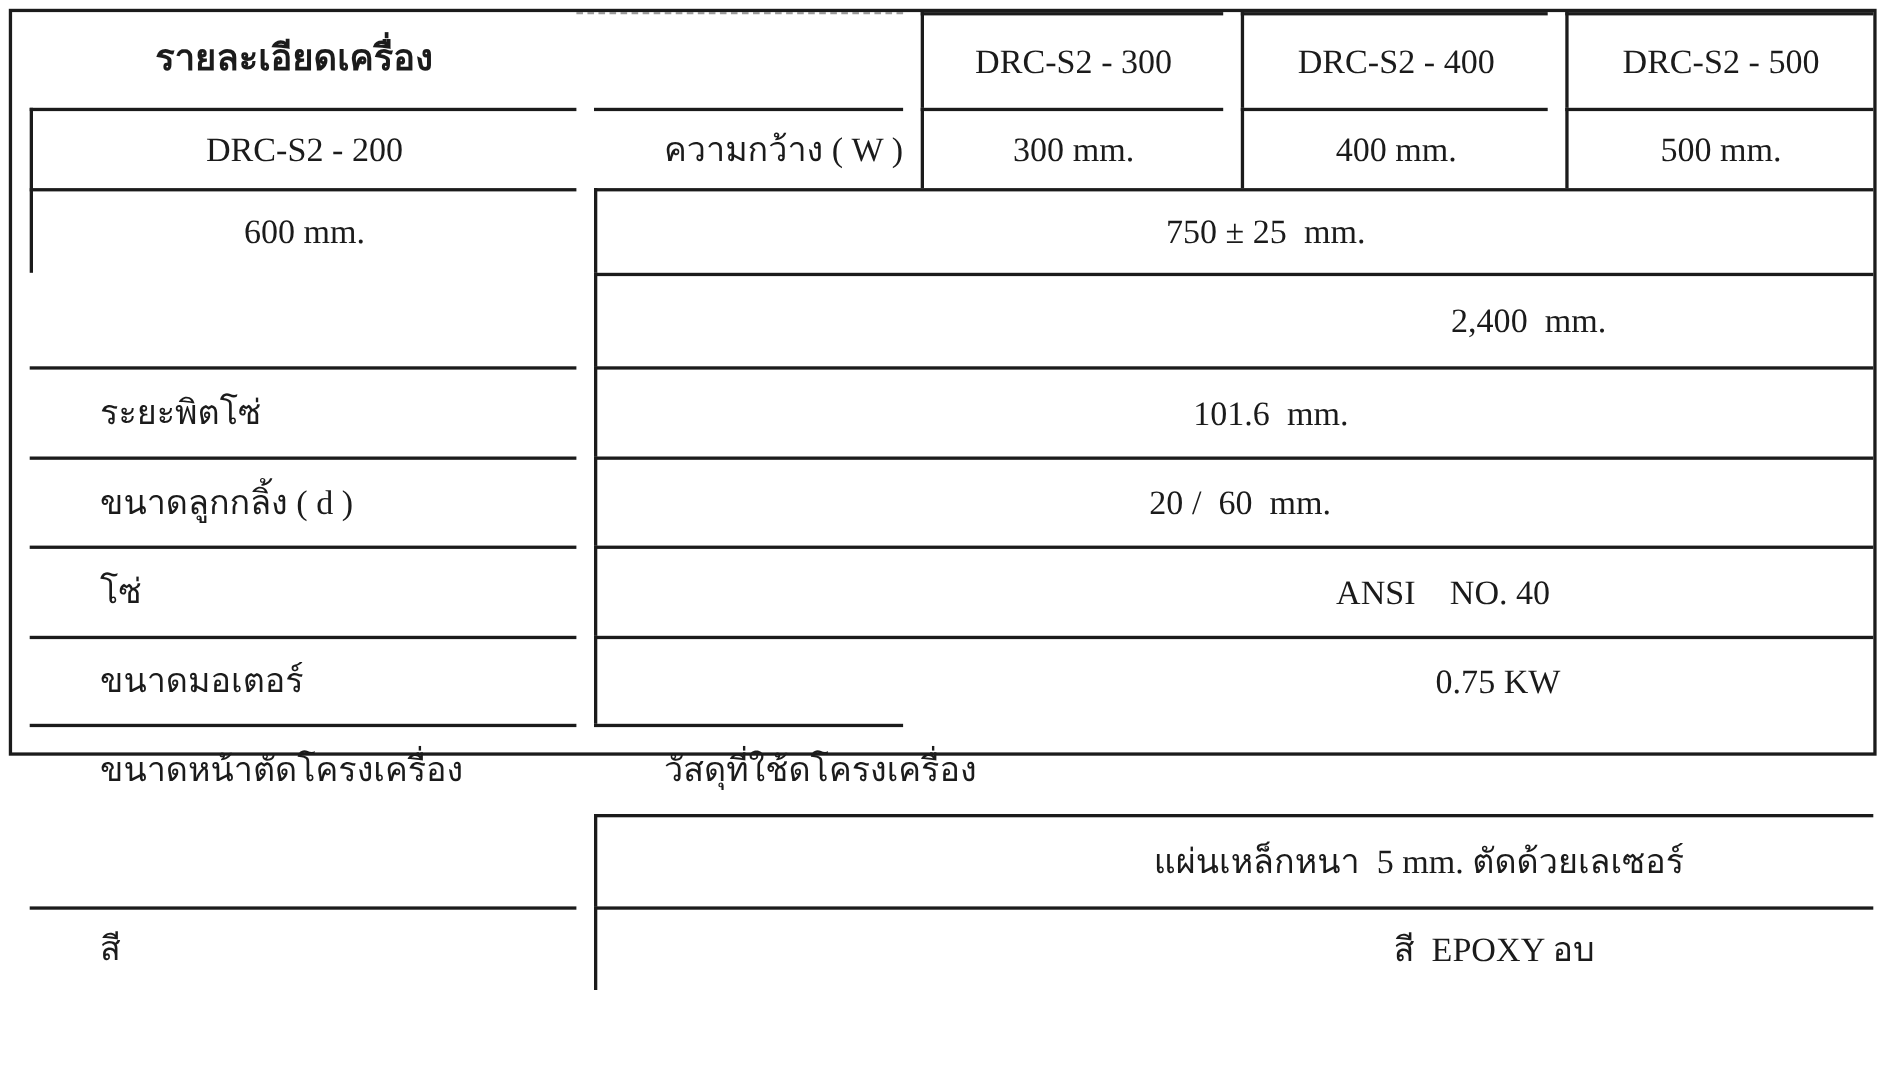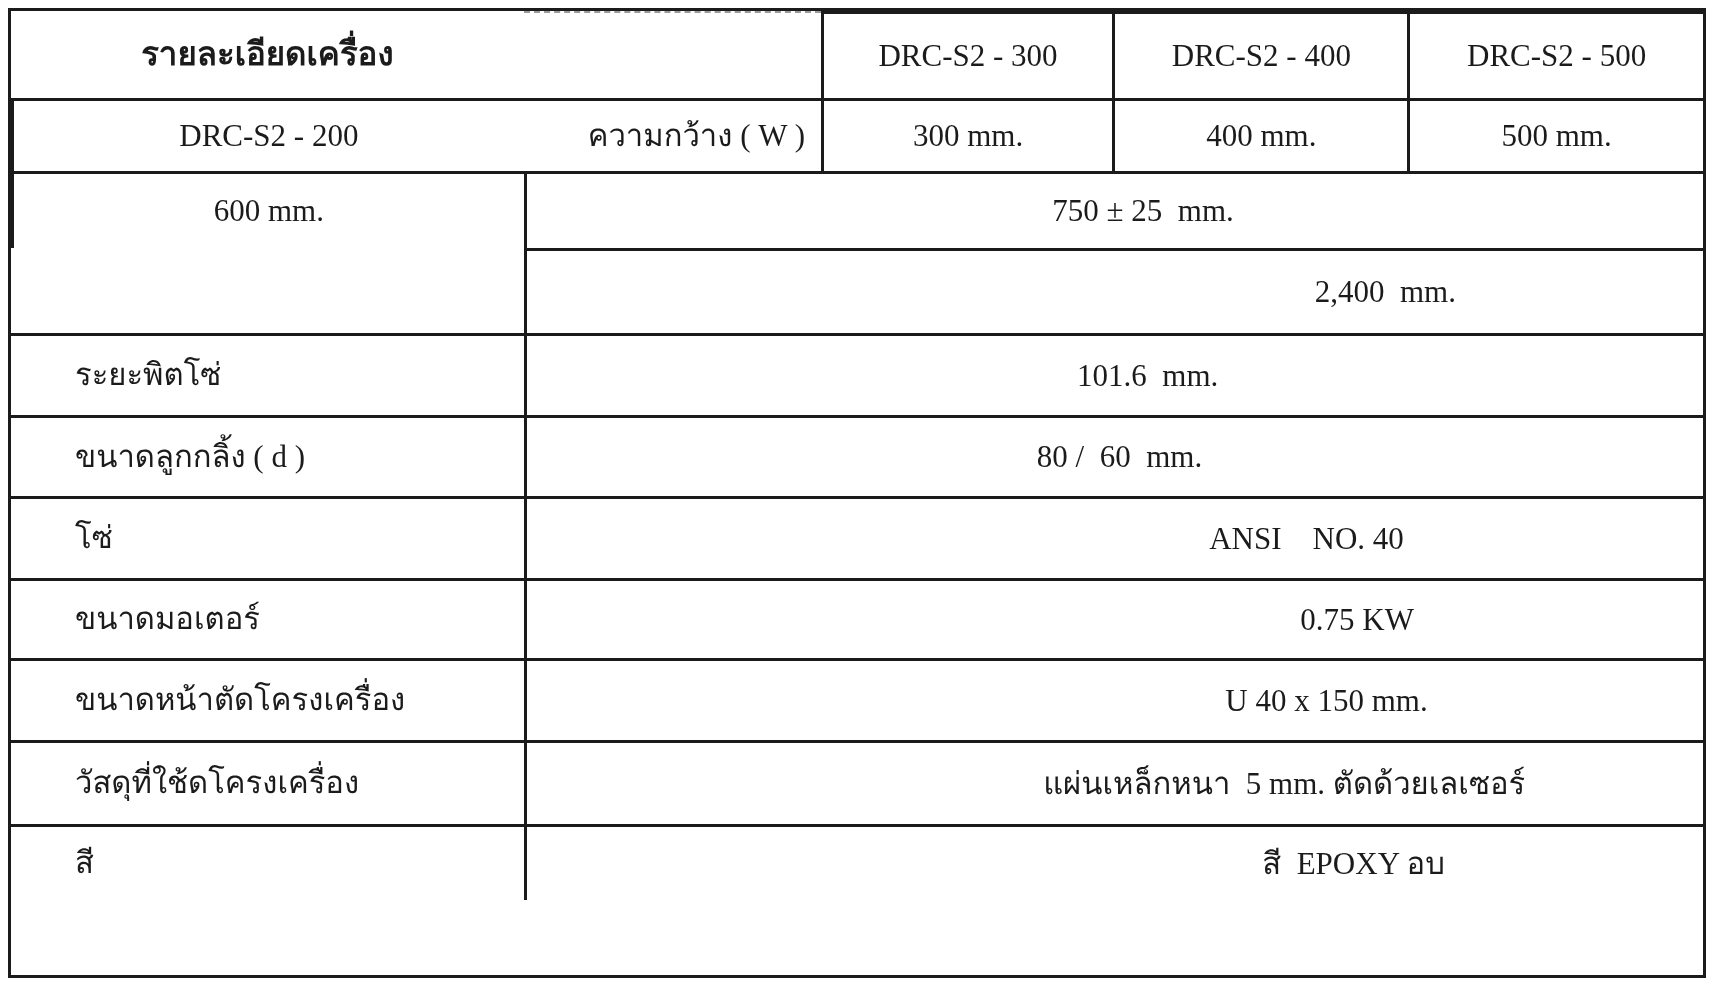--- a/index.html
+++ b/index.html
@@ -9,37 +9,37 @@
     --bg:#ffffff;
   }
   *{box-sizing:border-box;margin:0;padding:0;}
   html,body{width:1710px;height:984px;background:var(--bg);overflow:hidden;}
   body{font-family:"Liberation Serif","DejaVu Serif",serif;color:var(--txt);}
 
   .canvas{position:absolute;left:0;top:0;width:1710px;height:984px;background:var(--bg);}
 
   .spec-table{
     position:absolute;left:8px;top:8px;
-    width:1698px;height:970px;
+    width:1698px;height:679px;
     border:3px solid var(--line);
     background:var(--bg);
     display:grid;
     grid-template-columns:30.3% 17.55% 17.25% 17.42% 17.48%;
     grid-template-rows:87px 73px 77px 85px 82px 81px 82px 80px 82px 84px 76px 75px;
   }
 
   .cell{
     position:relative;
     display:flex;align-items:center;
     font-size:31px;
     line-height:1.1;
     white-space:pre;
   }
   .bl{border-left:3px solid var(--line);}
-  .bt{border-top:3px solid var(--line);}
+  .bt{border-top:3px solid var(--line);margin-left:16px;}
   .btd{border-top:2px dashed var(--dash);}
   .span4{grid-column:2 / span 4;}
   .center{justify-content:center;}
   .bold{font-weight:bold;font-size:33px;}
   .label{padding-left:64px;align-items:center;}
   .val{
     position:absolute;top:50%;transform:translate(-50%,-50%);
     white-space:pre;
   }
 </style>
@@ -95,42 +95,39 @@
       <span>ระยะพิตโซ่</span>
     </div>
     <div class="cell span4 bl bt">
       <span class="val" style="left:52.8%">101.6  mm.</span>
     </div>
 
     <div class="cell label bt">
       <span>ขนาดลูกกลิ้ง ( d )</span>
     </div>
     <div class="cell span4 bl bt">
-      <span class="val" style="left:50.4%">80 /  60  mm.</span>
+      <span class="val" style="left:50.4%">20 /  60  mm.</span>
     </div>
 
     <div class="cell label bt">
       <span>โซ่</span>
     </div>
     <div class="cell span4 bl bt">
       <span class="val" style="left:66.3%">ANSI    NO. 40</span>
     </div>
 
     <div class="cell label bt">
       <span>ขนาดมอเตอร์</span>
     </div>
     <div class="cell span4 bl bt">
       <span class="val" style="left:70.6%">0.75 KW</span>
     </div>
 
     <div class="cell label bt">
       <span>ขนาดหน้าตัดโครงเครื่อง</span>
-    </div>
-    <div class="cell span4 bl bt">
-      <span class="val" style="left:68.0%">U 40 x 150 mm.</span>
     </div>
 
     <div class="cell label bt">
       <span>วัสดุที่ใช้ดโครงเครื่อง</span>
     </div>
     <div class="cell span4 bl bt">
       <span class="val" style="left:64.4%">แผ่นเหล็กหนา  5 mm. ตัดด้วยเลเซอร์</span>
     </div>
 
     <div class="cell label bt">

